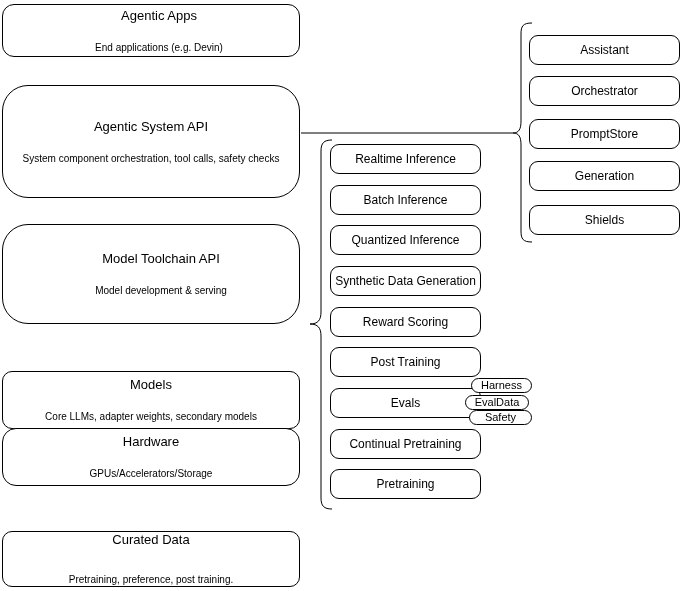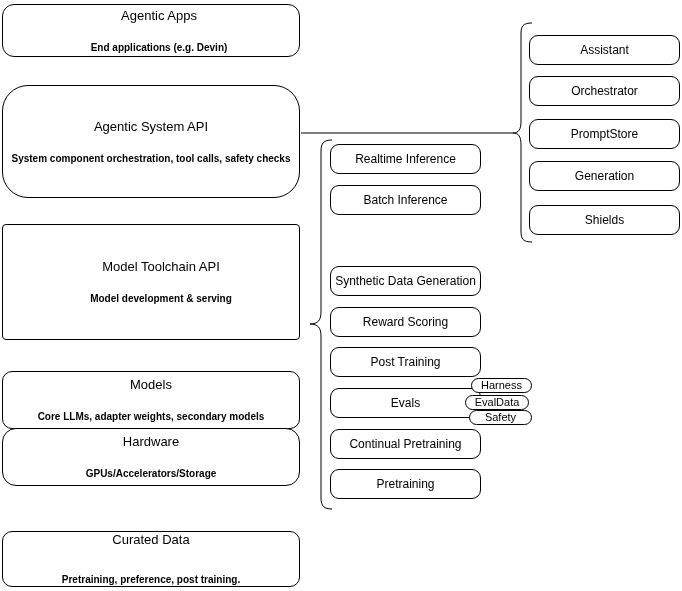--- a/index.html
+++ b/index.html
@@ -16,26 +16,26 @@
     box-sizing:border-box;
     border:1px solid var(--stroke);
     background:var(--fill);
     display:flex;
     flex-direction:column;
     align-items:center;
     justify-content:center;
     text-align:center;
   }
   .node .title{font-size:13px;line-height:16px;}
-  .node .subtitle{font-size:10px;line-height:13px;margin-top:17px;font-weight:bold;}
+  .node .subtitle{font-size:10px;line-height:13px;margin-top:17px;}
   
   .stack{left:2px;width:298px;}
   .n-apps{top:4px;height:53px;border-radius:12px;padding-left:16px;}
   .n-sysapi{top:85px;height:113px;border-radius:26px;}
-  .n-toolapi{top:224px;height:116px;border-radius:4px;padding-left:20px;}
+  .n-toolapi{top:224px;height:100px;border-radius:26px;padding-left:20px;}
   .n-models{top:371px;height:58px;border-radius:10px;}
   .n-hardware{top:428px;height:58px;border-radius:14px;}
   .n-data{top:531px;height:56px;border-radius:10px;gap:8px;}
   
   .svc{left:330px;width:151px;height:30px;border-radius:9px;font-size:12px;}
   
   .cmp{left:529px;width:151px;height:30px;border-radius:9px;font-size:12px;align-items:center;}
   
   .pill{
     position:absolute;
@@ -87,20 +87,23 @@
     <div class="title">Curated Data</div>
     <div class="subtitle">Pretraining, preference, post training.</div>
   </div>
 
   <div class="node svc" style="top:144px">
     <span>Realtime Inference</span>
   </div>
   <div class="node svc" style="top:185px">
     <span>Batch Inference</span>
   </div>
+  <div class="node svc" style="top:225px">
+    <span>Quantized Inference</span>
+  </div>
   <div class="node svc" style="top:266px">
     <span>Synthetic Data Generation</span>
   </div>
   <div class="node svc" style="top:307px">
     <span>Reward Scoring</span>
   </div>
   <div class="node svc" style="top:347px">
     <span>Post Training</span>
   </div>
   <div class="node svc" style="top:388px">

